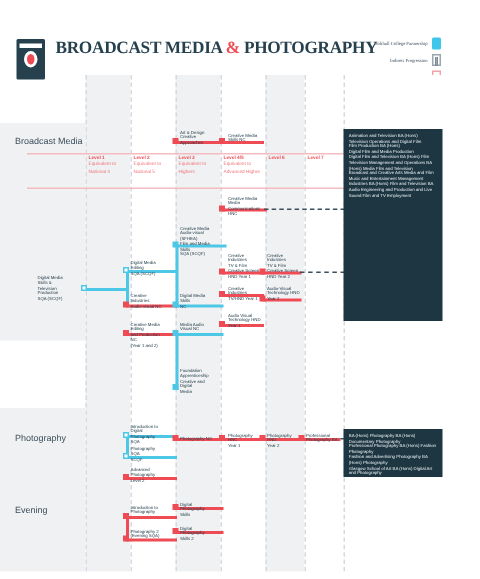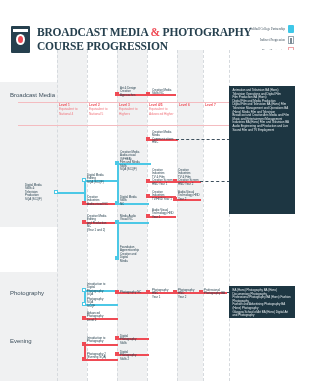--- a/index.html
+++ b/index.html
@@ -99,21 +99,20 @@
     <div class="logo">
       <div class="bar"></div>
       <div class="lens"></div>
       <div class="lens-in"></div>
       <div class="nub"></div>
     </div>
     <div class="title-wrap">
       <div class="title-line">
         <span>BROADCAST MEDIA </span><span class="amp">&amp;</span><span> PHOTOGRAPHY</span>
       </div>
-      <div class="title-line">COURSE PROGRESSION</div>
     </div>
 
     <div class="legend" id="legend">
         <div class="legend-row">
           <div class="legend-label">Solihull College Partnership</div>
           <div class="swatch sw-partner"></div>
         </div>
         <div class="legend-row">
           <div class="legend-label">Indirect Progression</div>
           <div class="swatch sw-indirect"></div>

